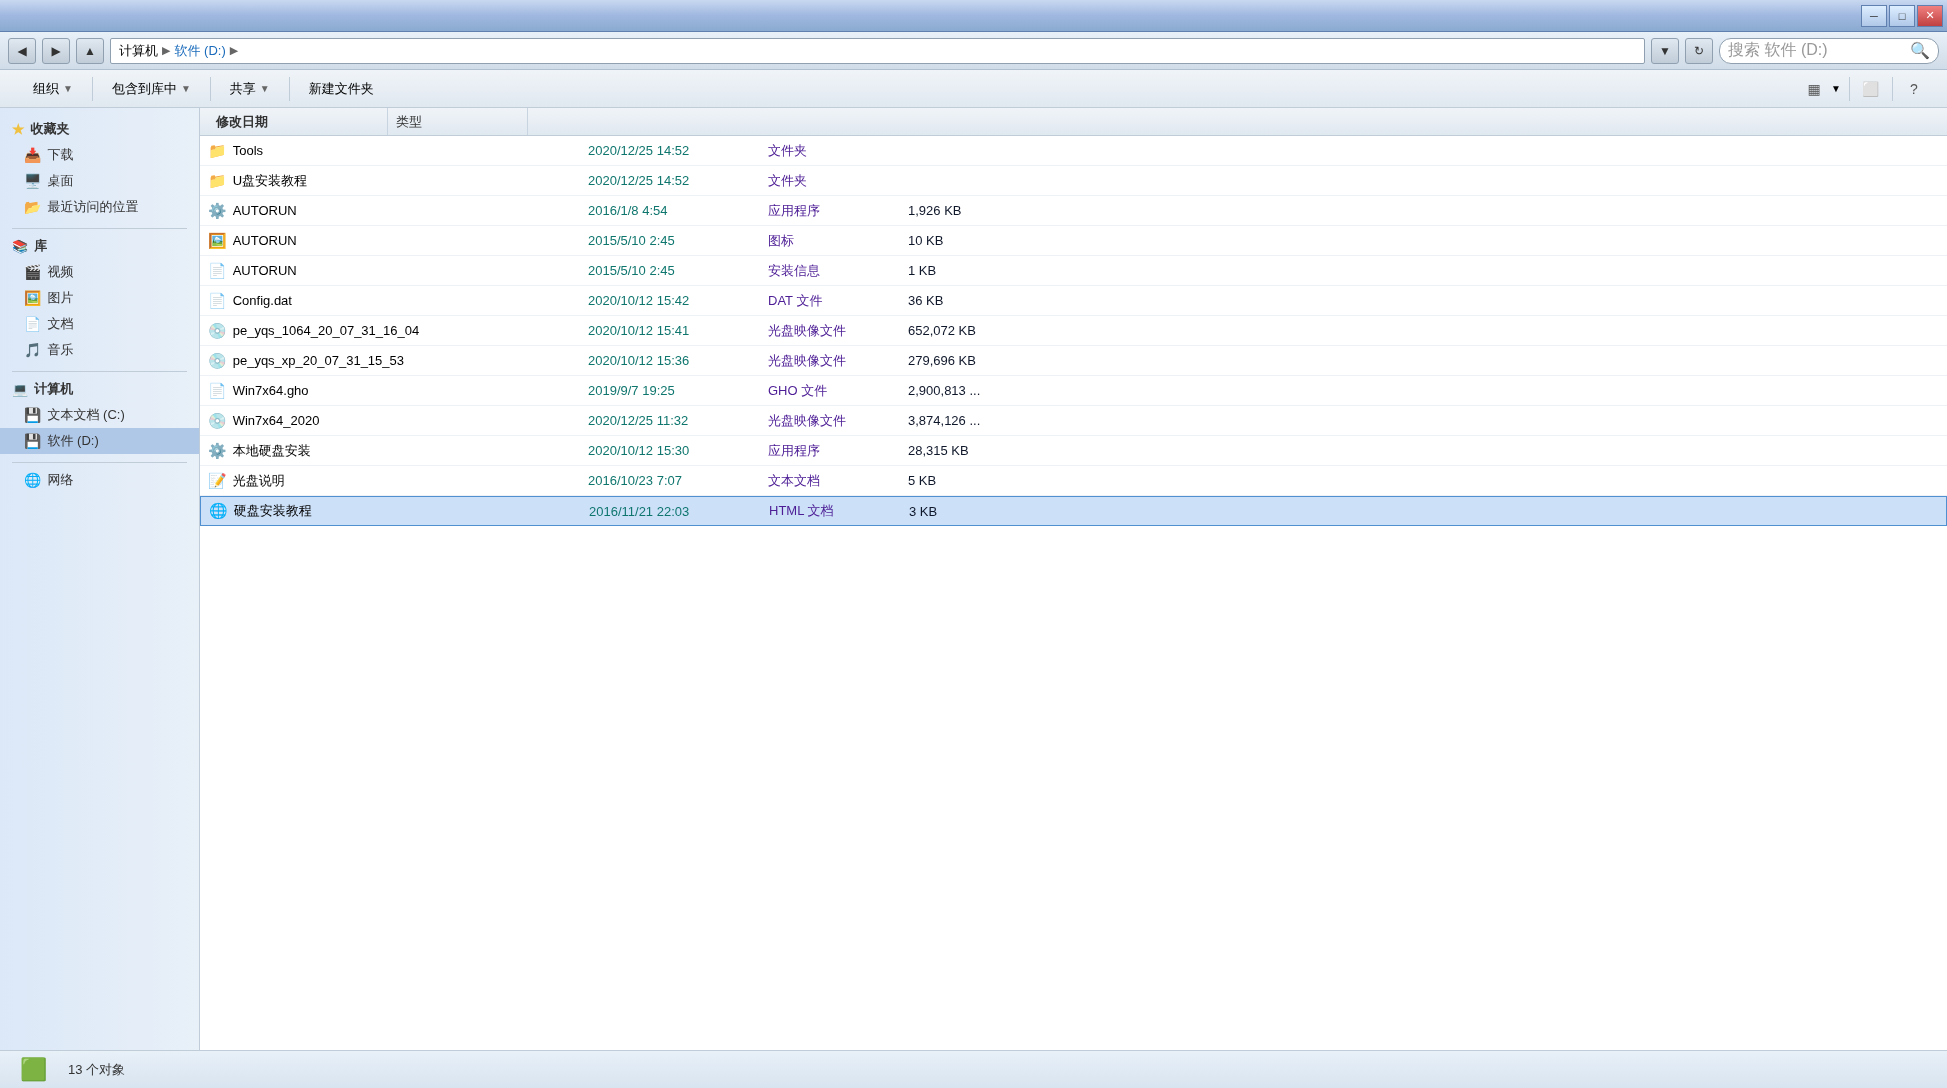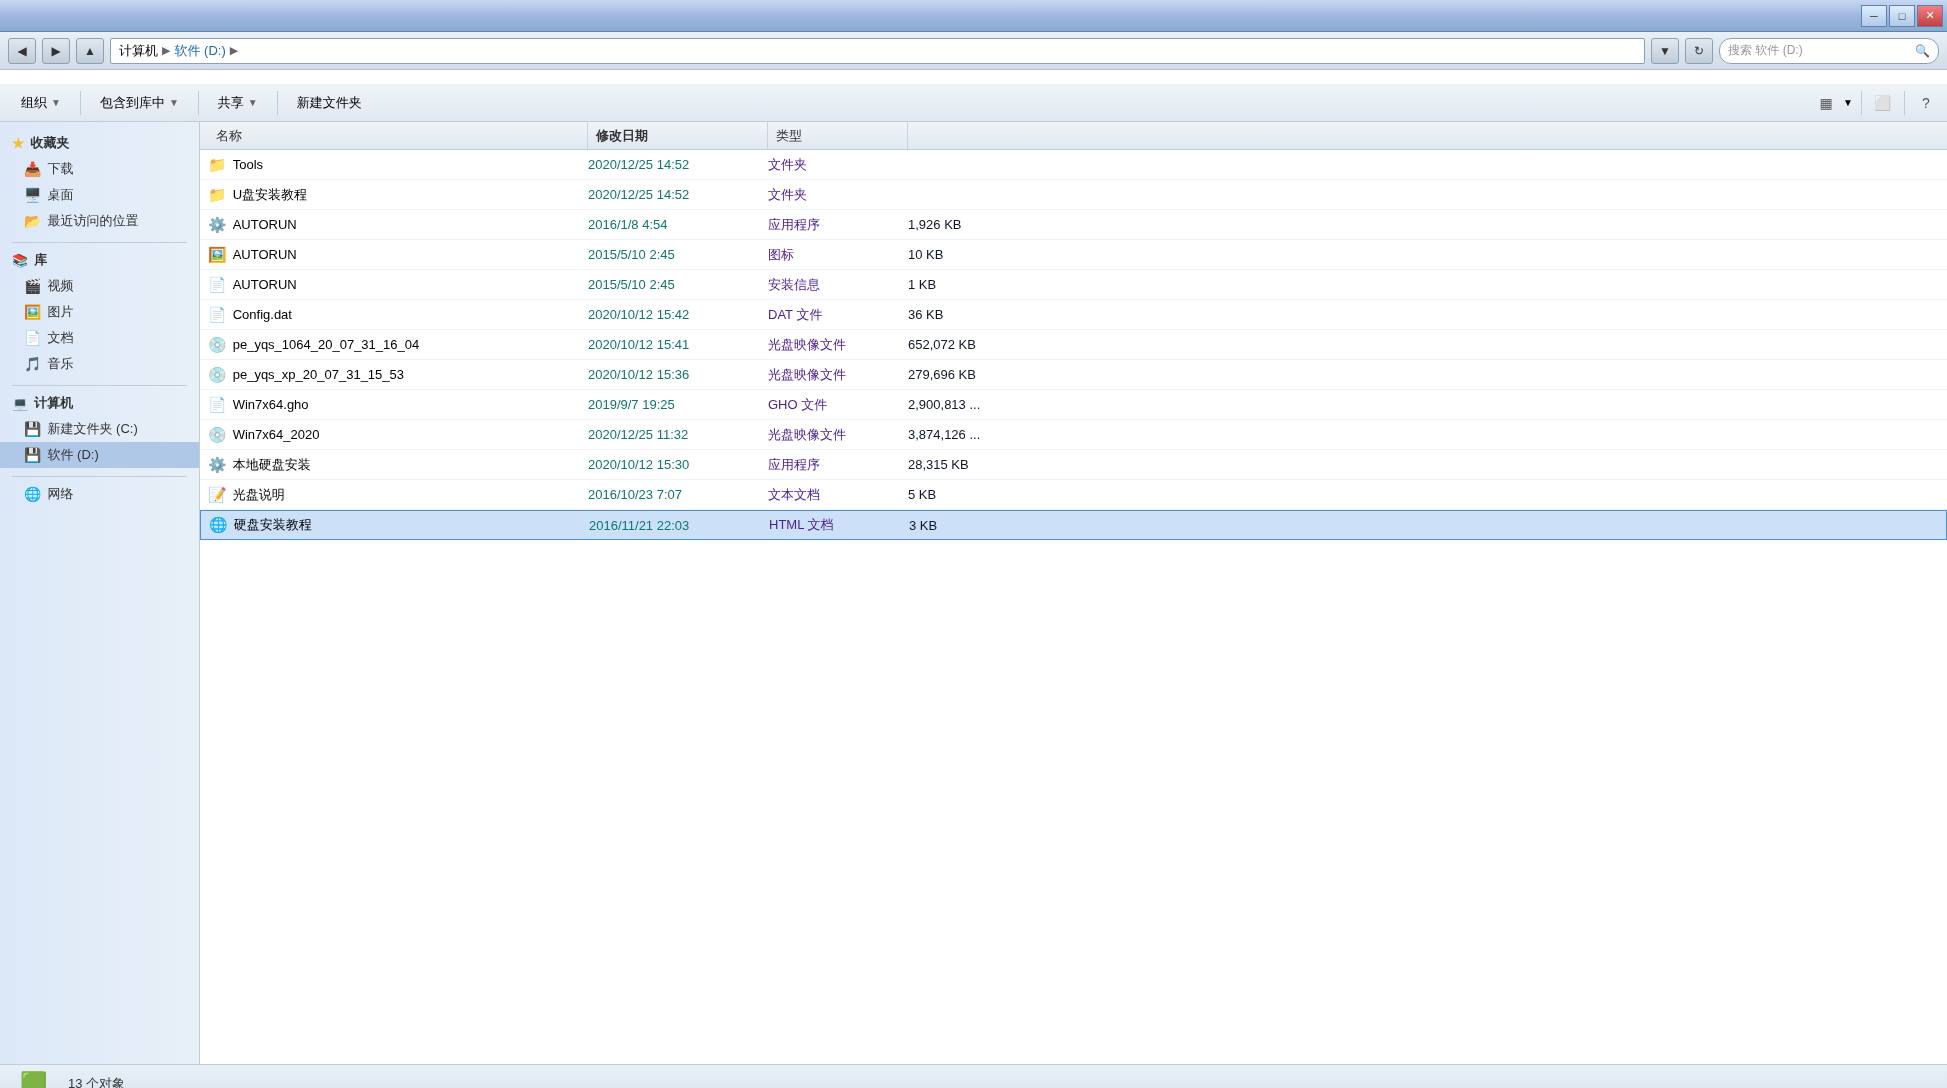--- a/index.html
+++ b/index.html
@@ -82,34 +82,33 @@
     .search-box {
       width: 220px;
       height: 26px;
       background: #fff;
       border: 1px solid #90a0b0;
       border-radius: 12px;
       display: flex;
       align-items: center;
       padding: 0 8px;
       gap: 4px;
-      font-size: 12px;
+      font-size: 16px;
       color: #999;
     }
 
     
     .toolbar {
       background: linear-gradient(to bottom, #f0f4f8 0%, #e0e8f0 100%);
       height: 38px;
       display: flex;
       align-items: center;
-      padding: 0 8px;
+      padding: 0 20px;
       border-bottom: 1px solid #c0ccd8;
       gap: 2px;
-      margin-top: 14px;
     }
     .tool-btn {
       height: 28px;
       padding: 0 12px;
       background: transparent;
       border: 1px solid transparent;
       border-radius: 3px;
       cursor: pointer;
       display: flex;
       align-items: center;
@@ -371,21 +370,21 @@
 
     <div class="sidebar-sep"></div>
 
     <div class="sidebar-section">
       <div class="sidebar-header">
         <span class="pc-icon">💻</span>
         <span>计算机</span>
       </div>
       <div class="sidebar-item">
         <span class="icon">💾</span>
-        <span>新建文件夹 (C:)</span>
+        <span>文本文档 (C:)</span>
       </div>
       <div class="sidebar-item selected">
         <span class="icon">💾</span>
         <span>软件 (D:)</span>
       </div>
     </div>
 
     <div class="sidebar-sep"></div>
 
     <div class="sidebar-section">
@@ -393,21 +392,20 @@
         <span class="icon">🌐</span>
         <span>网络</span>
       </div>
     </div>
 
   </div>
 
   <div class="file-area">
 
     <div class="col-headers">
-      <div class="col-header col-name">名称</div>
       <div class="col-header col-date">修改日期</div>
       <div class="col-header col-type">类型</div>
       <div class="col-header col-size">大小</div>
     </div>
 
     <div class="file-list" id="file-list">
     <div class="file-row">
     <div class="file-cell cell-name">
       <span class="file-icon">📁</span>
       <span>Tools</span>

